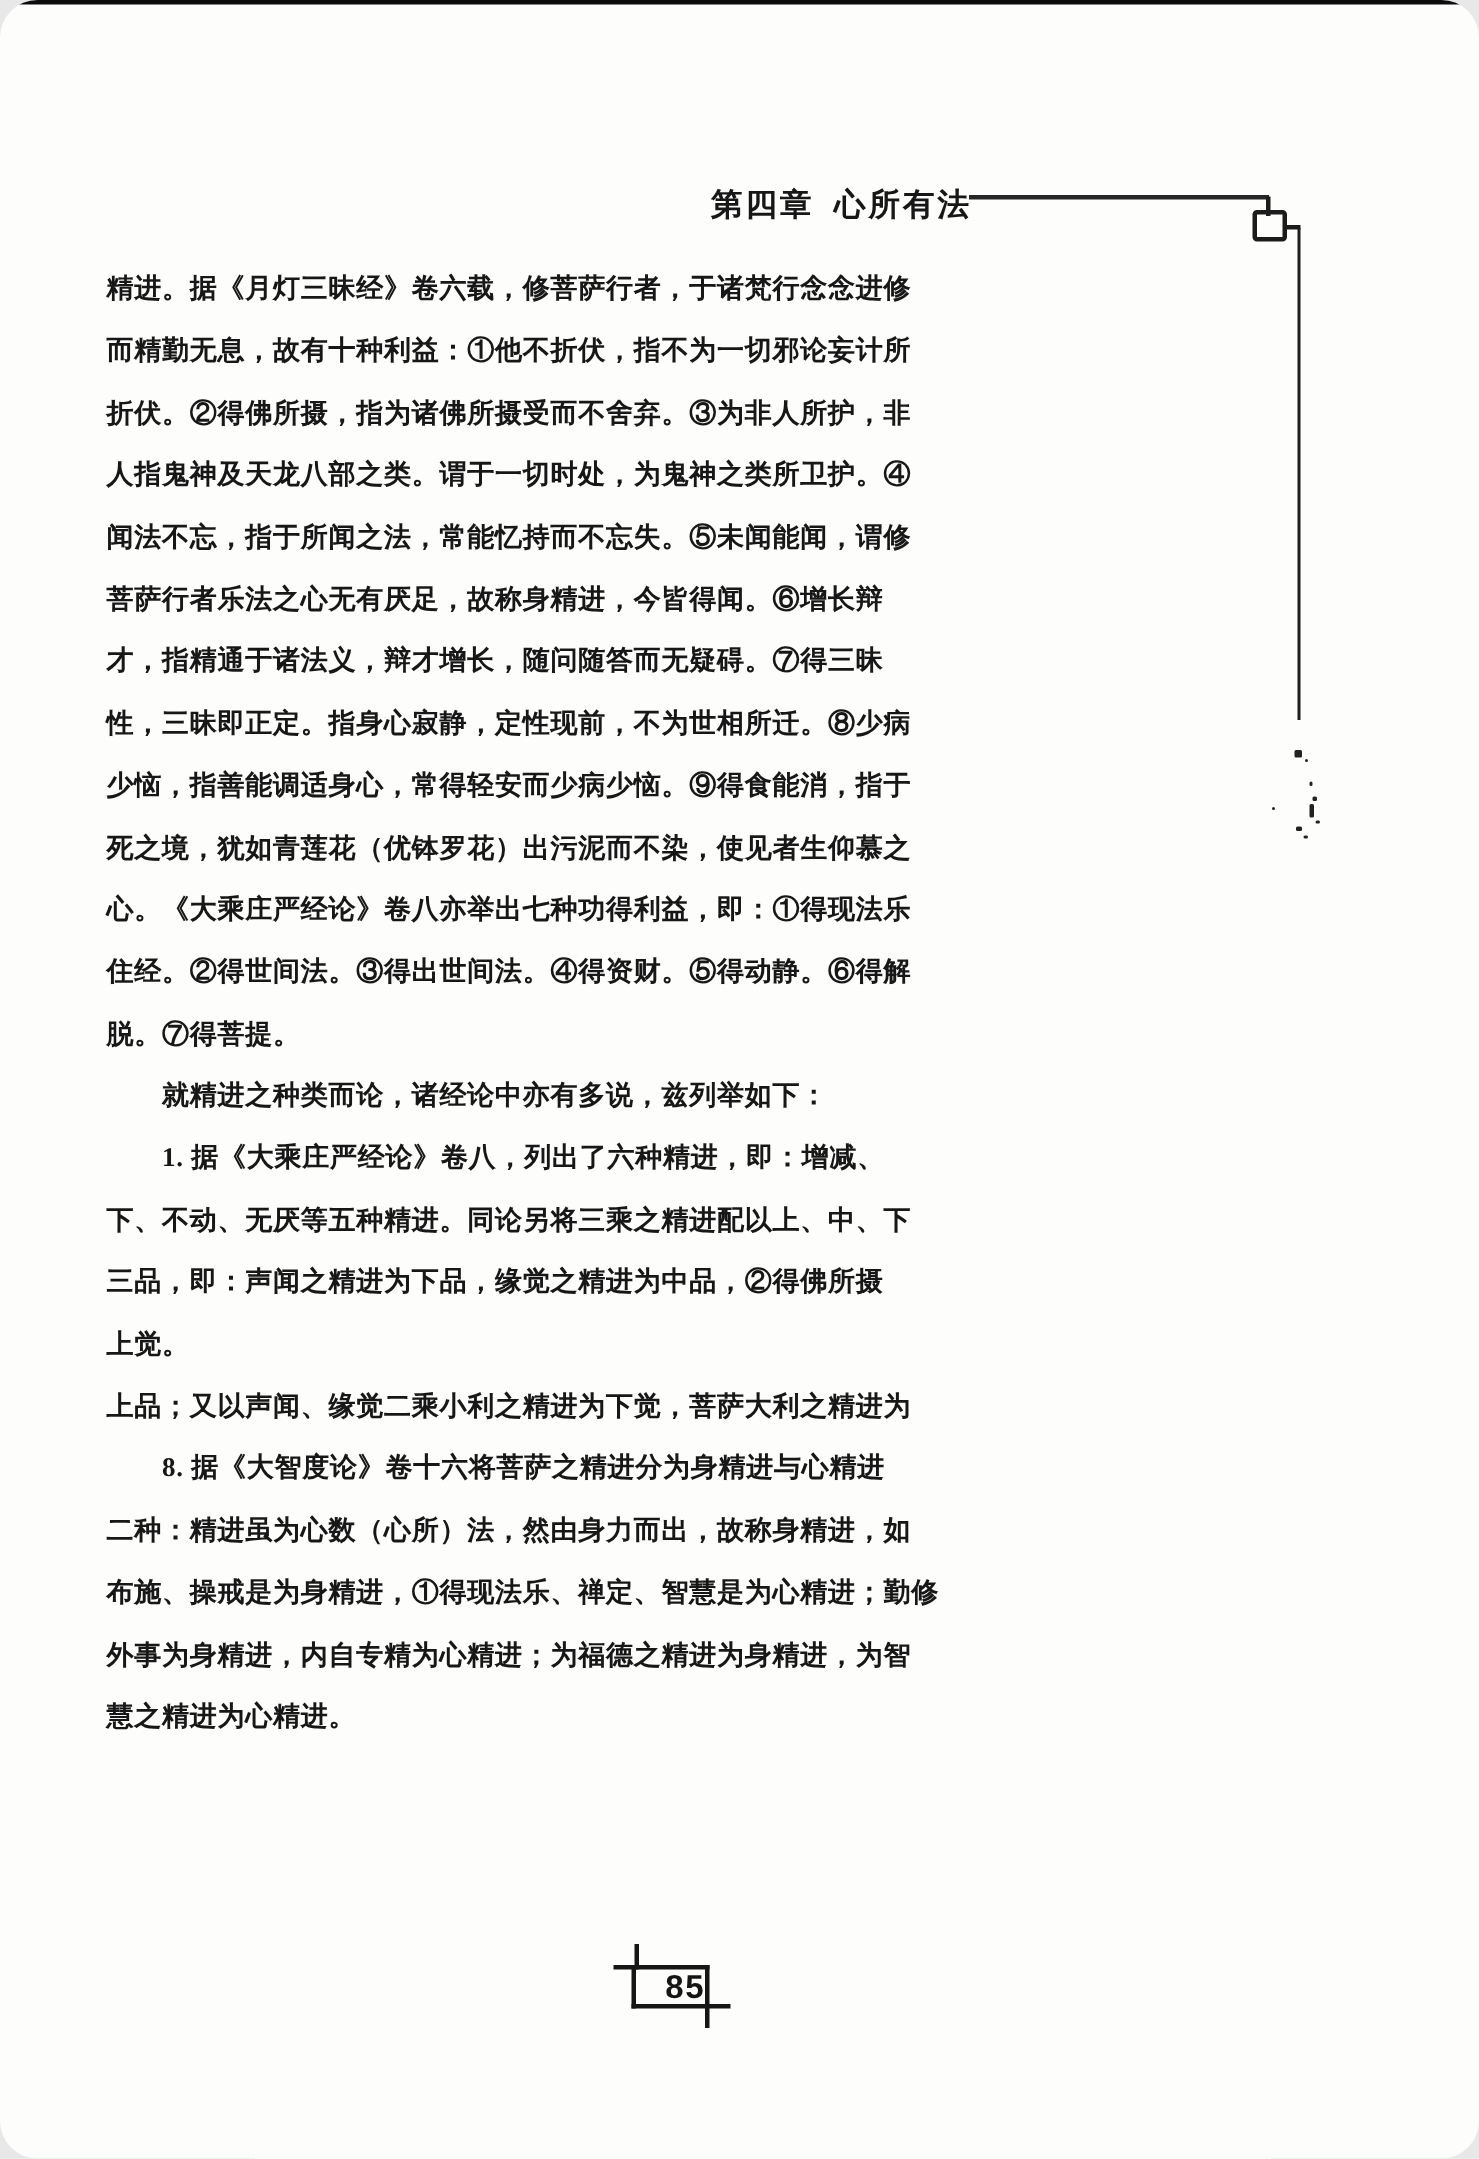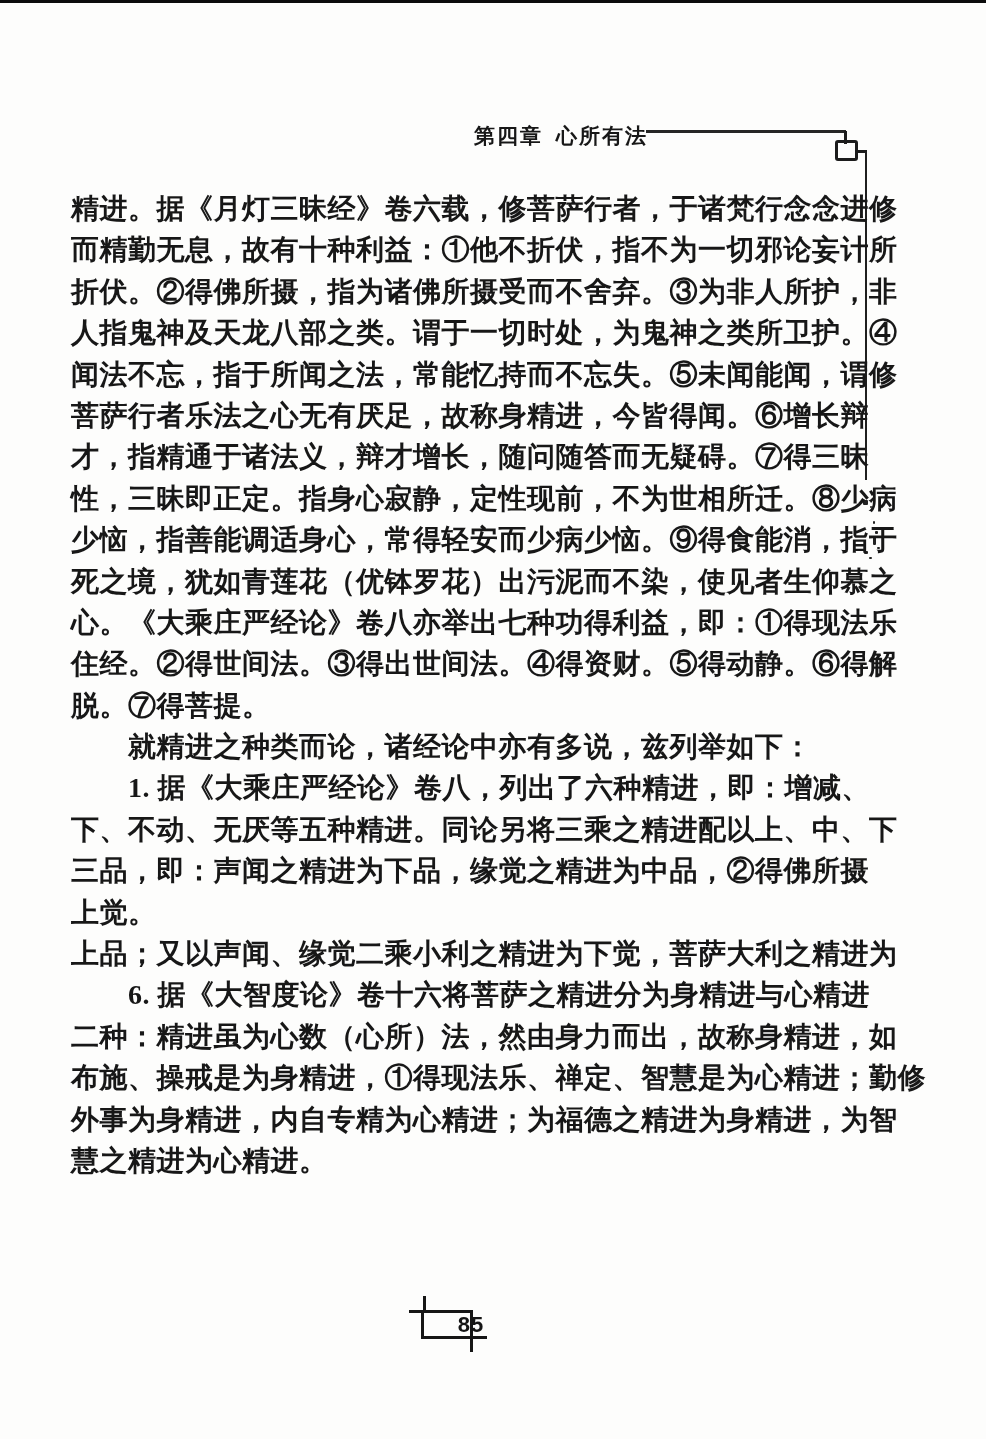--- a/index.html
+++ b/index.html
@@ -4,20 +4,21 @@
 <style>
   html,body{margin:0;padding:0;background:#e8e8e8;}
   .page{
     position:relative;
     width:986px;height:1439px;
     margin:0 auto;
     background:#fdfdfc;
     overflow:hidden;
     font-family:"Liberation Serif","DejaVu Serif",serif;
     color:#171717;
+    border-radius:25px;
   }
   
   .top-edge{position:absolute;left:0;top:0;width:986px;height:3px;background:#0c0c0c;}
 
   
   .header-text{
     position:absolute;left:474px;top:122px;
     font-size:21px;font-weight:bold;letter-spacing:2px;
     white-space:nowrap;
   }
@@ -28,36 +29,36 @@
   .corner-conn-v{position:absolute;left:844px;top:131px;width:3px;height:13px;background:#1c1c1c;}
   .corner-box{position:absolute;left:835px;top:140px;width:17px;height:15px;border:3px solid #1c1c1c;border-radius:3px;background:transparent;}
   .corner-conn-h{position:absolute;left:856px;top:150px;width:11px;height:3px;background:#1c1c1c;}
   .margin-line{position:absolute;left:865px;top:152px;width:2px;height:328px;background:#1f1f1f;}
 
   
   .speck{position:absolute;background:#222;border-radius:1px;}
 
   
   .body-text{
-    position:absolute;left:71px;top:188px;width:790px;
-    font-size:28px;font-weight:600;letter-spacing:0.5px;
+    position:absolute;left:71px;top:172px;width:790px;
+    font-size:18px;font-weight:600;letter-spacing:0.5px;
   }
   .text-line{height:41.4px;line-height:41.4px;white-space:pre;}
 
   
   .pn-tick-v{position:absolute;left:423px;top:1296px;width:3px;height:17px;background:#161616;}
   .pn-top{position:absolute;left:409px;top:1310px;width:64px;height:3px;background:#161616;}
   .pn-left{position:absolute;left:421px;top:1310px;width:3px;height:29px;background:#161616;}
   .pn-bottom{position:absolute;left:421px;top:1336px;width:66px;height:3px;background:#161616;}
   .pn-right{position:absolute;left:470px;top:1310px;width:3px;height:42px;background:#161616;}
   .page-number{
     position:absolute;left:424px;top:1313px;width:46px;height:23px;
-    text-align:center;line-height:23px;
+    text-align:right;line-height:23px;
     font-family:"Liberation Sans","DejaVu Sans",sans-serif;
-    font-size:22px;font-weight:bold;color:#151515;letter-spacing:1px;padding-left:24px;
+    font-size:22px;font-weight:bold;color:#151515;letter-spacing:1px;
   }
 </style>
 </head>
 <body>
 
 <div class="page">
 
   <div class="top-edge"></div>
 
   <div class="header-text">
@@ -93,21 +94,21 @@
       <div class="text-line">死之境，犹如青莲花（优钵罗花）出污泥而不染，使见者生仰慕之</div>
       <div class="text-line">心。《大乘庄严经论》卷八亦举出七种功得利益，即：①得现法乐</div>
       <div class="text-line">住经。②得世间法。③得出世间法。④得资财。⑤得动静。⑥得解</div>
       <div class="text-line">脱。⑦得菩提。</div>
       <div class="text-line">　　就精进之种类而论，诸经论中亦有多说，兹列举如下：</div>
       <div class="text-line">　　1. 据《大乘庄严经论》卷八，列出了六种精进，即：增减、</div>
       <div class="text-line">下、不动、无厌等五种精进。同论另将三乘之精进配以上、中、下</div>
       <div class="text-line">三品，即：声闻之精进为下品，缘觉之精进为中品，②得佛所摄</div>
       <div class="text-line">上觉。</div>
       <div class="text-line">上品；又以声闻、缘觉二乘小利之精进为下觉，菩萨大利之精进为</div>
-      <div class="text-line">　　6. 据《大智度论》卷十六将菩萨之精进分为身精进与心精进</div>
+      <div class="text-line">　　8. 据《大智度论》卷十六将菩萨之精进分为身精进与心精进</div>
       <div class="text-line">二种：精进虽为心数（心所）法，然由身力而出，故称身精进，如</div>
       <div class="text-line">布施、操戒是为身精进，①得现法乐、禅定、智慧是为心精进；勤修</div>
       <div class="text-line">外事为身精进，内自专精为心精进；为福德之精进为身精进，为智</div>
       <div class="text-line">慧之精进为心精进。</div>
     </div>
 
   <div class="pn-tick-v"></div>
   <div class="pn-top"></div>
   <div class="pn-left"></div>
   <div class="pn-bottom"></div>

